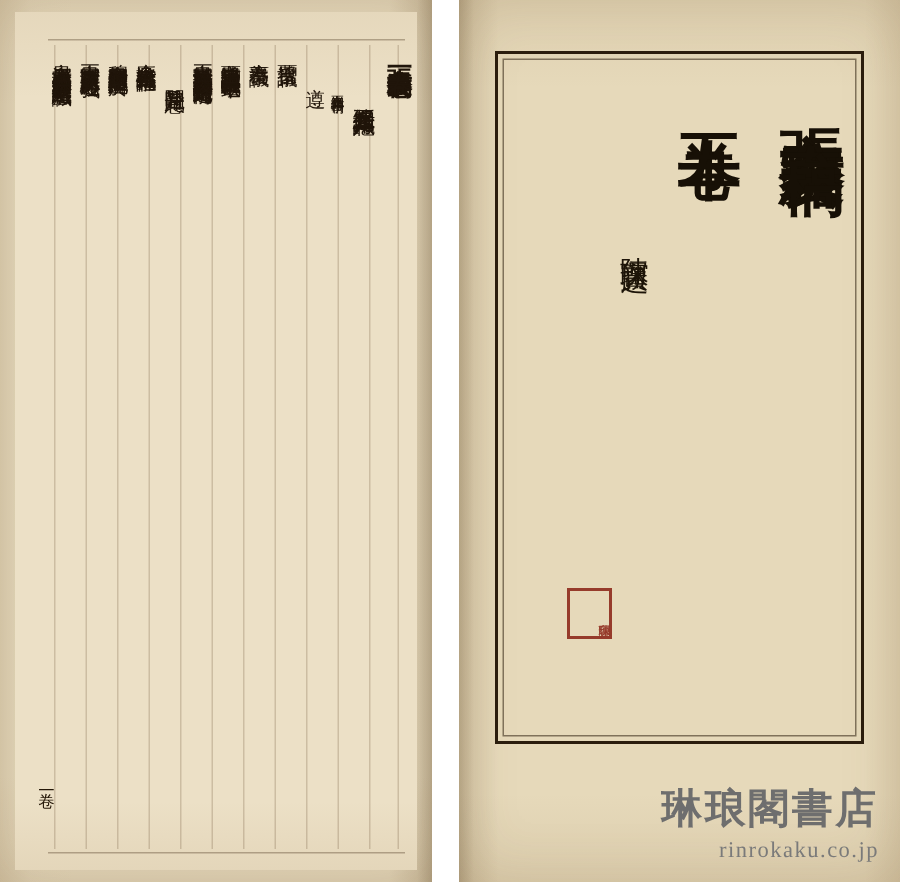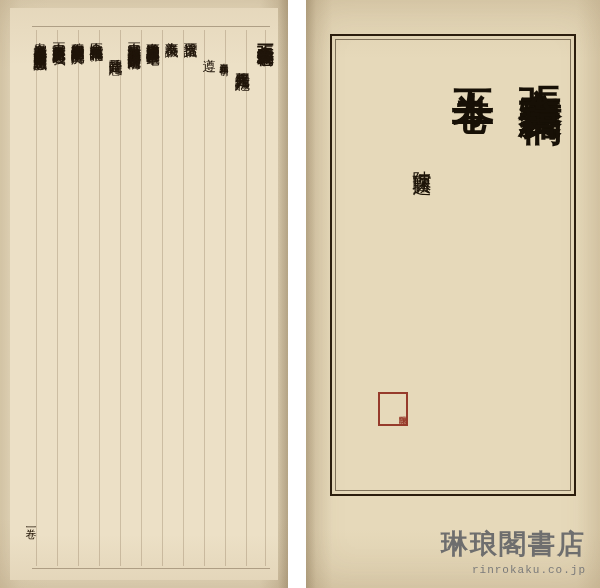--- a/index.html
+++ b/index.html
@@ -224,24 +224,24 @@
     color: #5a5a5a;
   }
   .shop-name {
     font-size: 27px;
     font-weight: bold;
     color: #6e6e6e;
     letter-spacing: 2px;
     font-family: "DejaVu Serif", serif;
   }
   .shop-url {
-    font-size: 11px;
+    font-size: 15px;
     color: #7a7a7a;
     letter-spacing: 1px;
-    font-family: Liberation Mono, monospace;
+    font-family: Liberation Serif, serif;
     margin-top: 2px;
   }
 
   .gutter {
     position: absolute;
     left: 288px;
     top: 0;
     width: 18px;
     height: 588px;
     background: #ffffff;

